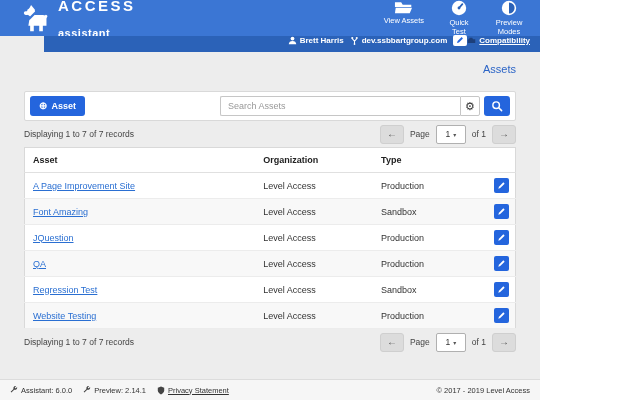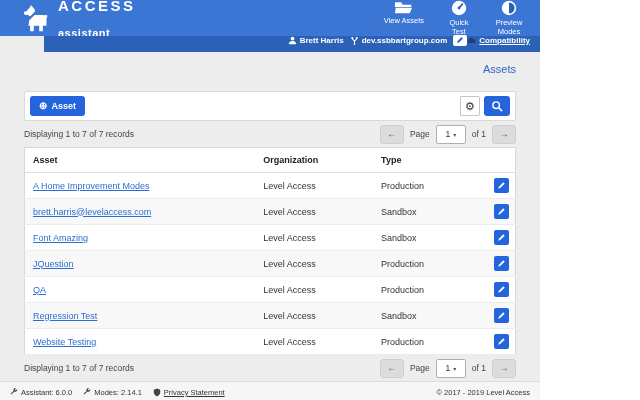--- a/index.html
+++ b/index.html
@@ -178,20 +178,21 @@
 
   <main class="content">
     <h1 class="page-title">Assets</h1>
 
     <div class="toolbar">
       <button class="btn-primary">
         <span class="plus-glyph">⊕</span>
         <span>Asset</span>
       </button>
       <div class="search-group">
+        <input class="search-input" type="text" placeholder="Search Assets" style="">
         <button class="gear-btn">
           <span>⚙</span>
         </button>
         <button class="search-btn">
           <span>
             <svg width="12" height="12" viewBox="0 0 14 14">
               <circle cx="6" cy="6" r="3.8" fill="none" stroke="#fff" stroke-width="1.7"></circle>
               <line x1="9" y1="9" x2="12.4" y2="12.4" stroke="#fff" stroke-width="1.7" stroke-linecap="round"></line>
             </svg>
           </span>
@@ -223,37 +224,23 @@
       <thead>
         <tr>
           <th>Asset</th>
           <th>Organization</th>
           <th>Type</th>
           <th></th>
         </tr>
       </thead>
       <tbody>
           <tr>
-    <td><a href="#" class="asset-link">A Home Improvement Modes</a></td>
+    <td><a href="#" class="asset-link">A Page Improvement Site</a></td>
     <td>Level Access</td>
     <td>Production</td>
-    <td class="action-cell">
-      <button class="edit-btn">
-        <span>
-          <svg width="9" height="9" viewBox="0 0 12 12">
-            <path d="M1.8 10.4 L2.6 7.7 L8.5 1.8 L10.2 3.5 L4.3 9.4 Z" fill="#fff"></path>
-          </svg>
-        </span>
-      </button>
-    </td>
-  </tr>
-          <tr>
-    <td><a href="#" class="asset-link">brett.harris@levelaccess.com</a></td>
-    <td>Level Access</td>
-    <td>Sandbox</td>
     <td class="action-cell">
       <button class="edit-btn">
         <span>
           <svg width="9" height="9" viewBox="0 0 12 12">
             <path d="M1.8 10.4 L2.6 7.7 L8.5 1.8 L10.2 3.5 L4.3 9.4 Z" fill="#fff"></path>
           </svg>
         </span>
       </button>
     </td>
   </tr>
@@ -354,21 +341,21 @@
           </svg>
         </span>
         <span>Assistant: 6.0.0</span>
       </span>
       <span class="footer-item">
         <span>
           <svg width="8" height="8" viewBox="0 0 10 10">
             <path d="M8.8 1.2 L7 3 L5.9 1.9 L7.7 0.1 A2.7 2.7 0 0 0 4.4 3.7 L0.8 7.3 L1.7 8.2 L5.3 4.6 A2.7 2.7 0 0 0 8.8 1.2 z" fill="#444"></path>
           </svg>
         </span>
-        <span>Modes: 2.14.1</span>
+        <span>Preview: 2.14.1</span>
       </span>
       <span class="footer-item">
         <span>
           <svg width="8" height="9" viewBox="0 0 10 11">
             <path d="M5 0.5 L9 2 V5.2 C9 7.8 7 9.6 5 10.4 C3 9.6 1 7.8 1 5.2 V2 Z" fill="#444"></path>
           </svg>
         </span>
         <a class="privacy-link" href="#">Privacy Statement</a>
       </span>
     </div>

